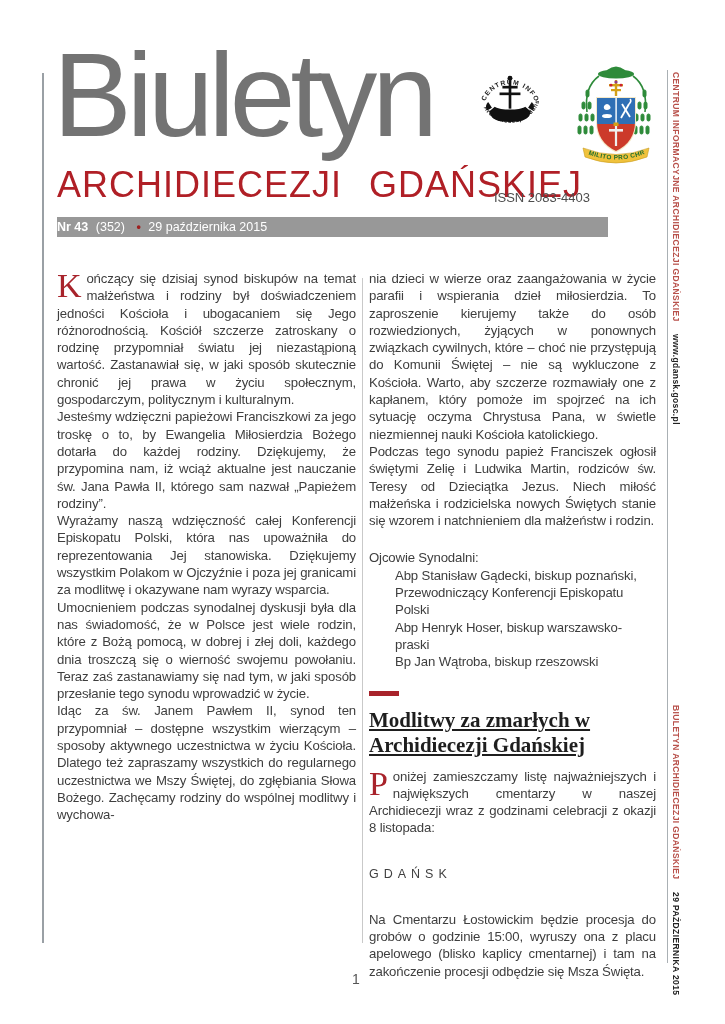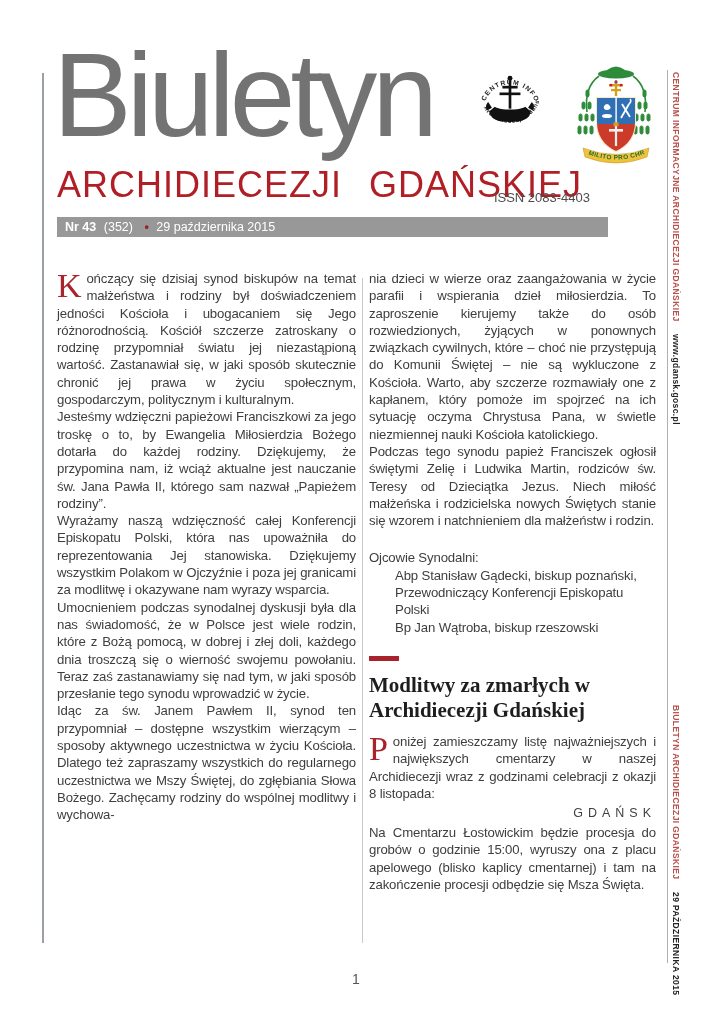--- a/index.html
+++ b/index.html
@@ -21,21 +21,21 @@
     position:absolute; left:57px; top:165px;
     font-size:36px; line-height:1.1; color:#b01f26; letter-spacing:1px; word-spacing:16px;
   }
   .issn { position:absolute; left:480px; top:190px; width:110px; text-align:right; font-size:13px; color:#4d4d4d; }
   .stamp-logo { position:absolute; left:472px; top:64px; }
   .crest-logo { position:absolute; left:576px; top:60px; }
 
   .issue-bar {
     position:absolute; left:57px; top:217px; width:551px; height:20px;
     background:#989898; color:#ffffff; font-size:12.5px; line-height:20px;
-    padding-left:8px; white-space:nowrap;
+    white-space:nowrap;
   }
   .issue-bar .ib-bold { font-weight:bold; }
   .issue-bar .ib-dot  { color:#9e2020; margin:0 4px; font-weight:bold; }
   .issue-bar span { margin-right:4px; }
 
   
   .col-divider { position:absolute; left:362px; top:278px; width:1px; height:665px; background:#c9c9c9; }
   .col-left  { position:absolute; left:57px;  top:270px; width:299px; }
   .col-right { position:absolute; left:369px; top:270px; width:287px; }
 
@@ -58,23 +58,23 @@
   .dateline { margin-top:20px; color:#b2282e; font-size:14.5px; }
   .dateline .arrow { font-size:11px; margin-right:5px; }
 
   .section-heading {
     font-family:"Liberation Serif", serif;
     font-size:40px; line-height:44px; color:#a8232b; margin-top:24px;
   }
   .red-dash { width:30px; height:5px; background:#a8232b; margin:20px 0 12px 0; }
   .sub-title {
     font-family:"Liberation Serif", serif;
-    font-size:21px; line-height:25px; color:#1e1e1e; margin-bottom:10px;
-  }
-  .city-label { font-size:12.5px; letter-spacing:5px; color:#3f3f3f; margin:4px 0;text-align:right; }
+    font-size:21px; line-height:25px; color:#1e1e1e; margin-bottom:10px;text-decoration:underline;
+  }
+  .city-label { font-size:12.5px; letter-spacing:5px; color:#3f3f3f; margin:30px 0; }
 
   
   .edge-text {
     position:absolute; left:671px; writing-mode:vertical-rl;
     font-size:8.5px; font-weight:bold; letter-spacing:0.4px; white-space:nowrap;
   }
   .edge-top { top:72px; }
   .edge-bottom { top:705px; }
   .edge-red   { color:#b8514b; }
   .edge-black { color:#222222; margin-top:10px; }
@@ -202,20 +202,21 @@
     <p class="body-p">Umocnieniem podczas synodalnej dyskusji była dla nas świadomość, że w Polsce jest wiele rodzin, które z Bożą pomocą, w dobrej i złej doli, każdego dnia troszczą się o wierność swojemu powołaniu. Teraz zaś zastanawiamy się nad tym, w jaki sposób przesłanie tego synodu wprowadzić w życie.</p>
     <p class="body-p">Idąc za św. Janem Pawłem II, synod ten przypomniał – dostępne wszystkim wierzącym – sposoby aktywnego uczestnictwa w życiu Kościoła. Dlatego też zapraszamy wszystkich do regularnego uczestnictwa we Mszy Świętej, do zgłębiania Słowa Bożego. Zachęcamy rodziny do wspólnej modlitwy i wychowa-</p>
   </div>
 
   <div class="col-right">
     <p class="body-p">nia dzieci w wierze oraz zaangażowania w życie parafii i wspierania dzieł miłosierdzia. To zaproszenie kierujemy także do osób rozwiedzionych, żyjących w ponownych związkach cywilnych, które – choć nie przystępują do Komunii Świętej – nie są wykluczone z Kościoła. Warto, aby szczerze rozmawiały one z kapłanem, który pomoże im spojrzeć na ich sytuację oczyma Chrystusa Pana, w świetle niezmiennej nauki Kościoła katolickiego.</p>
     <p class="body-p">Podczas tego synodu papież Franciszek ogłosił świętymi Zelię i Ludwika Martin, rodziców św. Teresy od Dzieciątka Jezus. Niech miłość małżeńska i rodzicielska nowych Świętych stanie się wzorem i natchnieniem dla małżeństw i rodzin.</p>
     <div class="gap-md"></div>
     <p class="body-p">Ojcowie Synodalni:</p>
     <p class="signatory">Abp Stanisław Gądecki, biskup poznański, Przewodniczący Konferencji Episkopatu Polski</p>
+    <p class="signatory">Abp Henryk Hoser, biskup warszawsko-praski</p>
     <p class="signatory">Bp Jan Wątroba, biskup rzeszowski</p>
 
     <div class="red-dash"></div>
     <h3 class="sub-title">Modlitwy za zmarłych w Archidiecezji Gdańskiej</h3>
     <p class="body-p"><span class="dropcap">P</span><span>oniżej zamieszczamy listę najważniejszych i największych cmentarzy w naszej Archidiecezji wraz z godzinami celebracji z okazji 8 listopada:</span></p>
     <div class="city-label">GDAŃSK</div>
     <p class="body-p">Na Cmentarzu Łostowickim będzie procesja do grobów o godzinie 15:00, wyruszy ona z placu apelowego (blisko kaplicy cmentarnej) i tam na zakończenie procesji odbędzie się Msza Święta.</p>
   </div>
 
   <div class="edge-text edge-top">

